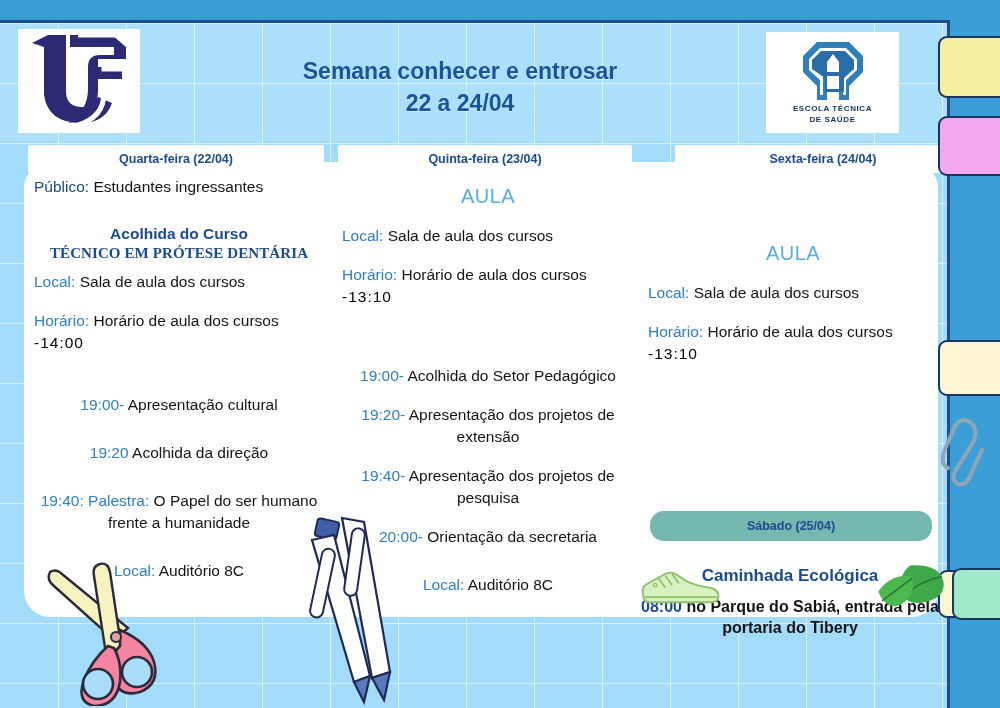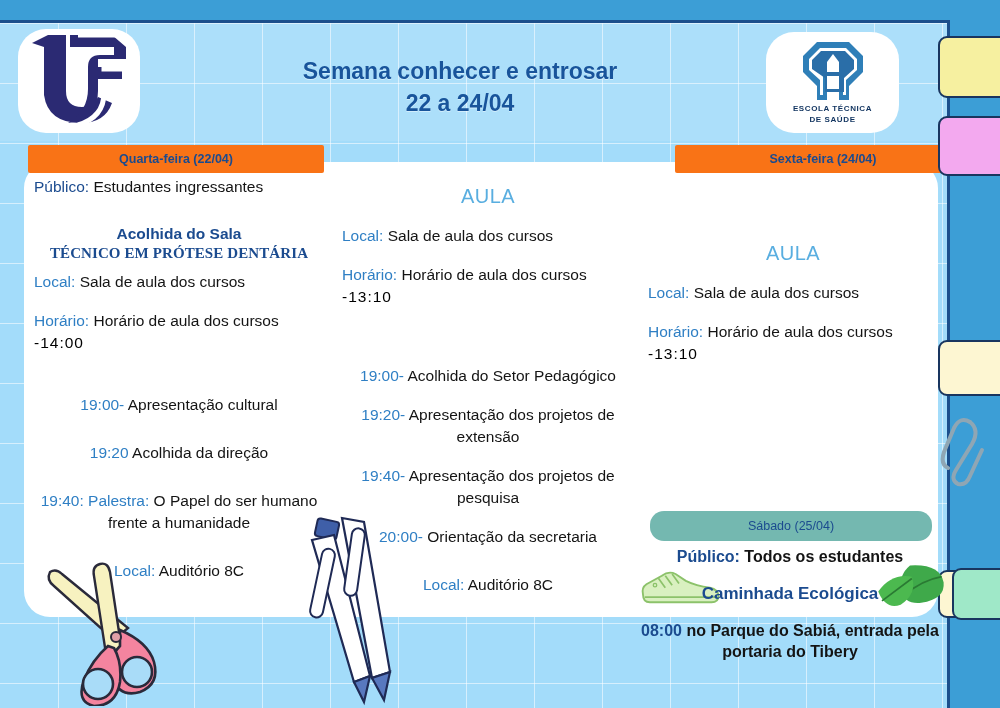--- a/index.html
+++ b/index.html
@@ -29,21 +29,21 @@
     position:absolute;left:0;top:0;width:947px;height:118px;
     background:rgba(255,255,255,.10);
     pointer-events:none;
   }
 
   
   #header{position:absolute;left:0;top:20px;width:947px;height:120px;}
 
   .logo-box{
     position:absolute;background:#ffffff;
-    display:flex;align-items:center;justify-content:center;border-radius:28px;
+    display:flex;align-items:center;justify-content:center;
   }
   #ufu-logo{left:18px;top:9px;width:122px;height:104px;}
   #ets-logo{left:766px;top:12px;width:133px;height:101px;flex-direction:column;}
 
   #ets-name{
     font-size:8px;font-weight:bold;color:#10335f;letter-spacing:.6px;
     text-align:center;line-height:1.3;margin-top:2px;
   }
 
   #title-block{
@@ -54,32 +54,32 @@
 
   
   #card{
     position:absolute;left:24px;top:162px;width:914px;height:455px;
     background:#ffffff;border-radius:26px;
   }
 
   
   .day-band{
     position:absolute;top:145px;height:28px;
-    background:#f97316;
+    background:#ffffff;
     color:#1b4b8f;font-weight:bold;font-size:12.5px;
     display:flex;align-items:center;justify-content:center;
     border-radius:2px;
   }
   #band-wed{left:28px;width:296px;}
   #band-thu{left:338px;width:294px;}
   #band-fri{left:675px;width:296px;}
 
   #band-sat{
     position:absolute;left:650px;top:511px;width:282px;height:30px;
-    background:#74b8b0;color:#1b4b8f;font-weight:normal;font-size:12.5px;
+    background:#74b8b0;color:#1b4b8f;font-weight:bold;font-size:12.5px;
     display:flex;align-items:center;justify-content:center;border-radius:14px;
   }
 
   
   .col{position:absolute;top:176px;}
   #col1{left:34px;width:290px;}
   #col2{left:342px;width:292px;}
   #col3{left:648px;width:290px;}
 
   .line{color:#141414;font-weight:normal;font-size:15.5px;line-height:1.42;}
@@ -105,21 +105,21 @@
     color:#1b4b8f;font-weight:bold;font-size:15px;text-align:center;letter-spacing:.1px;font-family:Liberation Serif, serif;
   }
 
   
   #sat-block{position:absolute;left:640px;top:548px;width:300px;}
   #sat-pub{font-size:16px;font-weight:bold;color:#141414;text-align:center;}
   #sat-walk{
     font-size:17px;font-weight:bold;color:#1b4b8f;text-align:center;
     margin-top:18px;position:relative;z-index:3;
   }
-  #sat-where{font-size:16px;font-weight:bold;color:#141414;text-align:center;line-height:1.32;margin-top:16px;}
+  #sat-where{font-size:16px;font-weight:bold;color:#141414;text-align:center;line-height:1.32;margin-top:10px;}
 
   
   .deco{position:absolute;pointer-events:none;}
   #shoe{left:636px;top:562px;width:86px;height:48px;z-index:2;}
   #leaf{left:872px;top:558px;width:76px;height:56px;z-index:2;}
   #scissors{left:36px;top:556px;width:150px;height:150px;z-index:4;}
   #pens{left:254px;top:516px;width:150px;height:192px;z-index:4;}
 
   
   .tab{
@@ -168,31 +168,32 @@
 
     <div id="title-block">
       <div>Semana conhecer e entrosar</div>
       <div>22 a 24/04</div>
     </div>
   </div>
 
   <div id="card"></div>
 
   <div class="day-band" id="band-wed">Quarta-feira (22/04)</div>
+  <div class="day-band" id="band-thu">Quinta-feira (23/04)</div>
   <div class="day-band" id="band-fri">Sexta-feira (24/04)</div>
 
   <div class="col" id="col1">
     <div class="line l">
       <span class="lbl-dark">Público:</span>
       <span>Estudantes ingressantes</span>
     </div>
 
     <div class="sp-l"></div>
 
-    <div class="course-title">Acolhida do Sala</div>
+    <div class="course-title">Acolhida do Curso</div>
     <div class="course-sub">TÉCNICO EM PRÓTESE DENTÁRIA</div>
 
     <div class="sp-s"></div>
 
     <div class="line l">
       <span class="lbl">Local:</span>
       <span>Sala de aula dos cursos</span>
     </div>
 
     <div class="sp-m"></div>
@@ -306,24 +307,20 @@
     <div class="line l">
       <span class="lbl">Horário:</span>
       <span>Horário de aula dos cursos</span>
       <span class="accent" style="letter-spacing:1px">-13:10</span>
     </div>
   </div>
 
   <div id="band-sat">Sábado (25/04)</div>
 
   <div id="sat-block">
-    <div id="sat-pub">
-      <span class="lbl-dark">Público:</span>
-      <span>Todos os estudantes</span>
-    </div>
     <div id="sat-walk">Caminhada Ecológica</div>
     <div id="sat-where">
       <span class="lbl-dark">08:00</span>
       <span>no Parque do Sabiá, entrada pela portaria do Tibery</span>
     </div>
   </div>
 
   <svg class="deco" id="shoe" viewBox="0 0 100 56">
     <path d="M8 38 Q6 30 12 26 L30 16 Q38 10 46 14 L58 22 Q70 28 86 30 Q96 32 96 40 Q96 47 88 47 L16 47 Q8 47 8 38 Z" fill="#d9f0c0" stroke="#8cc26a" stroke-width="2.2"></path>
     <path d="M26 19 L34 30 M34 16 L42 27 M42 14 L50 25" stroke="#8cc26a" stroke-width="2" fill="none"></path>

